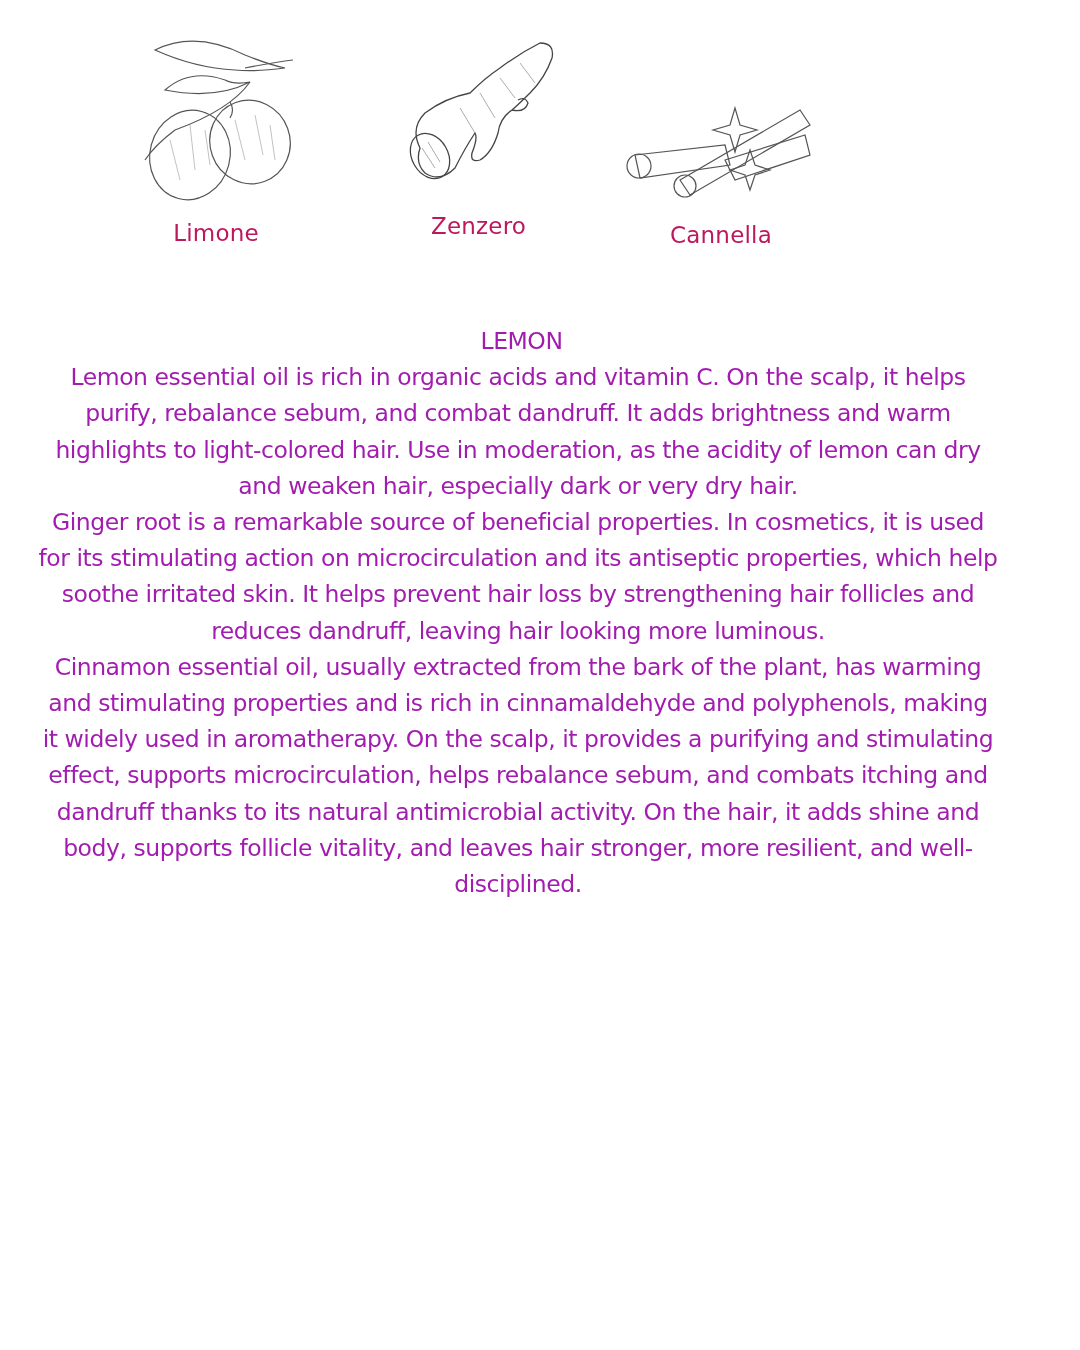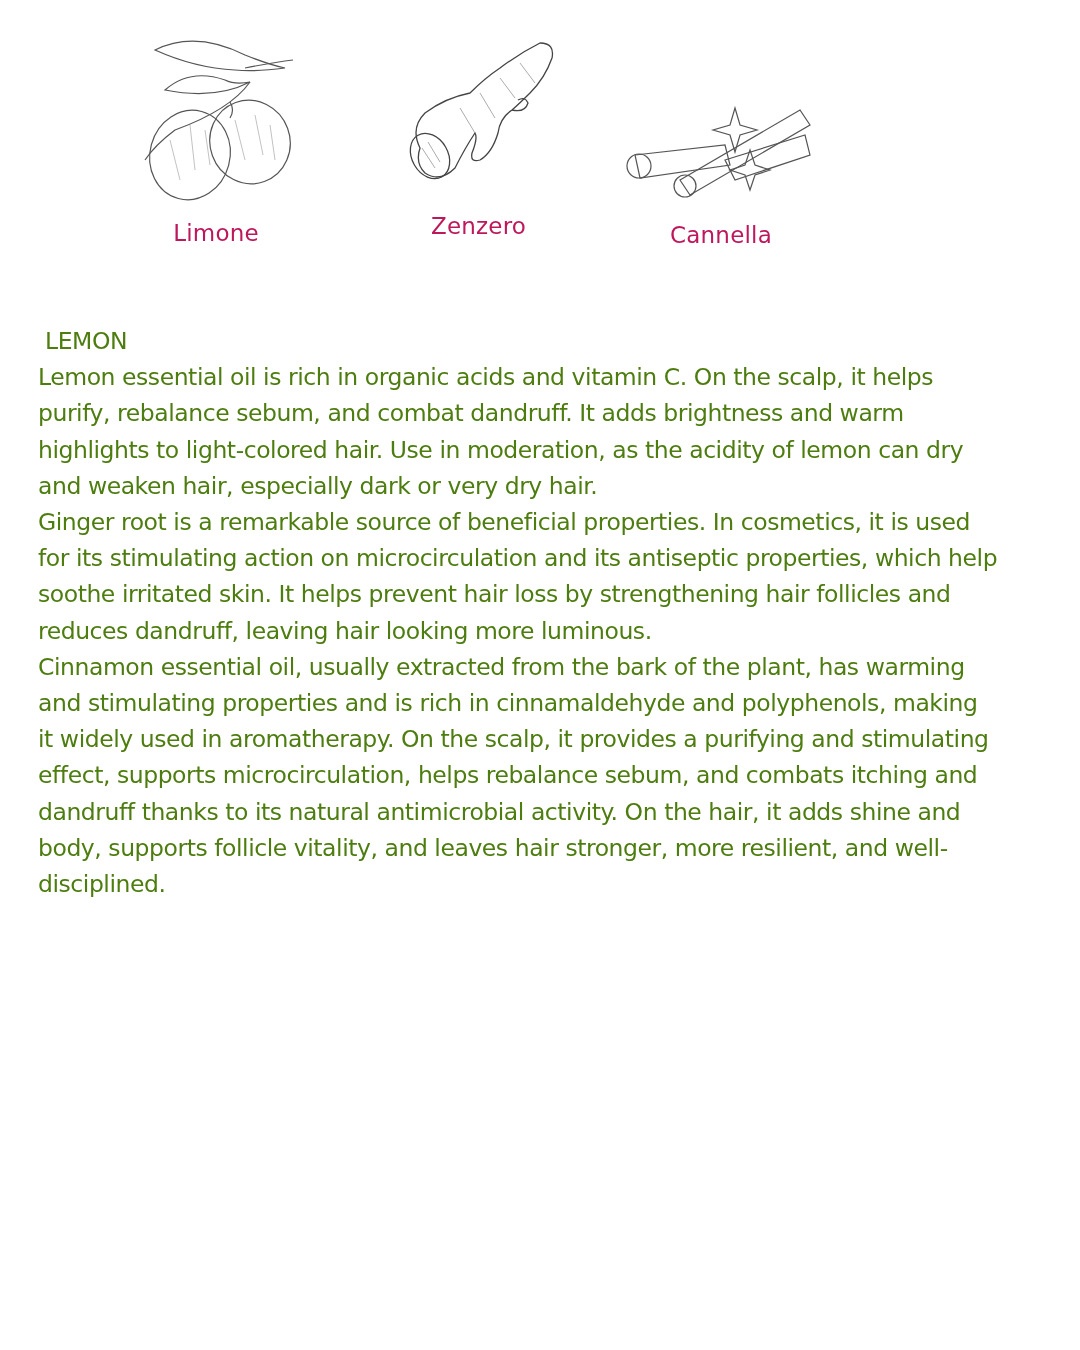--- a/index.html
+++ b/index.html
@@ -21,21 +21,21 @@
     #ing-ginger { left: 395px; top: 38px; width: 175px; height: 210px; }
     #ing-ginger svg { width: 165px; height: 150px; }
     #ing-ginger .label { top: 175px; }
     #ing-cinnamon { left: 620px; top: 100px; width: 210px; height: 160px; }
     #ing-cinnamon svg { width: 200px; height: 100px; }
     #ing-cinnamon .label { top: 122px; }
 
     .content {
       position: absolute; left: 38px; top: 323px; width: 960px;
       font-family: "DejaVu Sans", sans-serif; font-size: 23.5px; line-height: 36.2px;
-      color: #4d7c0f; letter-spacing: -0.45px;
+      color: #a21caf; letter-spacing: -0.45px; text-align: center;
     }
     .content .heading { white-space: pre; }
     .content p { margin: 0; }
   </style>
 </head>
 <body>
 
 <div id="ing-lemon" class="ingredient">
   <svg viewBox="0 0 170 175" fill="none" stroke="#555" stroke-width="1.2">
     <path d="M20 20 Q60 0 110 25 Q135 35 150 38 Q120 42 100 40 Q60 38 20 20 Z"></path>

